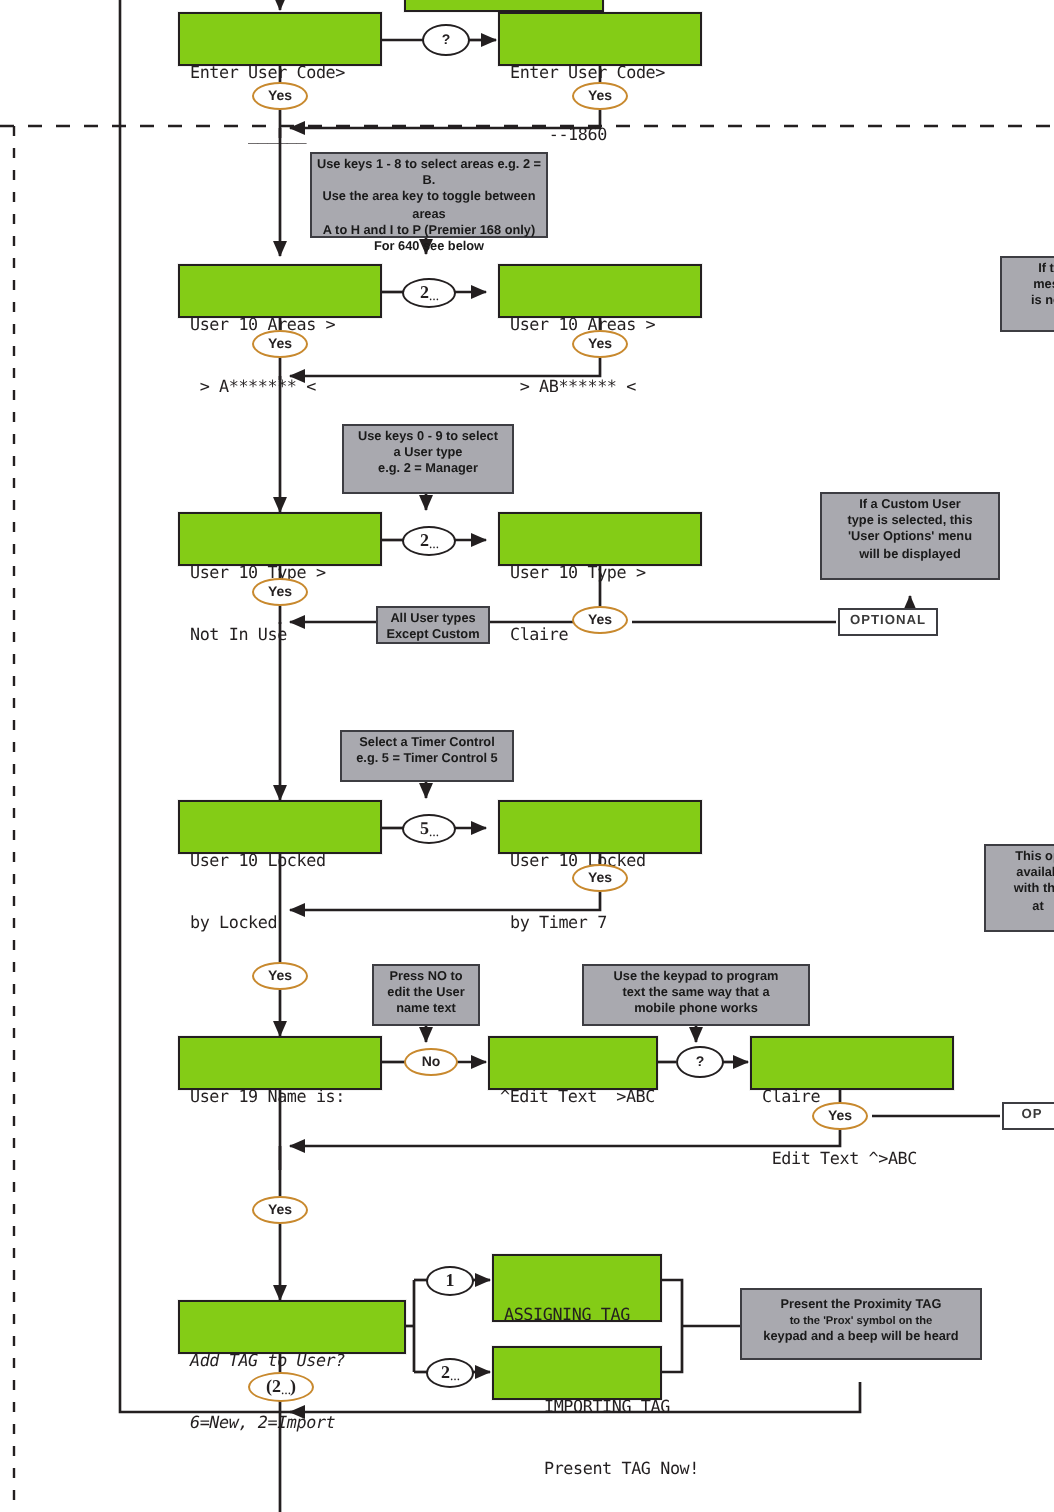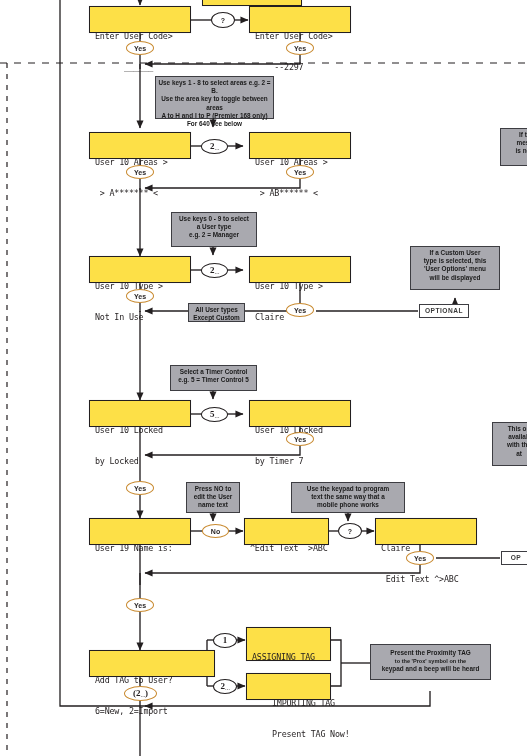--- a/index.html
+++ b/index.html
@@ -13,21 +13,21 @@
     height:756px;
     overflow:hidden;
     background:#ffffff;
   }
   #stage svg{position:absolute;left:0;top:0;}
 
   
   .lcd{
     position:absolute;
     box-sizing:border-box;
-    background:#fde047;
+    background:#84cc16;
     border:1.4px solid #231f20;
     font-family:"DejaVu Sans Mono", monospace;
     font-size:8.4px;
     line-height:10.4px;
     color:#231f20;
     letter-spacing:-0.2px;
     padding:3px 0 0 5px;
     white-space:pre;
     box-shadow:0 0 0 0.5px rgba(0,0,0,0.05);
   }
@@ -196,21 +196,21 @@
 
   <div class="lcd clipped" style="left:202px;top:-16px;width:100px;height:22px;"></div>
 
   <div class="lcd" style="left:89px;top:6px;width:102px;height:27px;">
     <span>Enter User Code&gt;</span>
     <span>      ______</span>
   </div>
 
   <div class="lcd" style="left:249px;top:6px;width:102px;height:27px;">
     <span>Enter User Code&gt;</span>
-    <span>    --2297</span>
+    <span>    --1860</span>
   </div>
 
   <div class="lcd" style="left:89px;top:132px;width:102px;height:27px;">
     <span>User 10 Areas &gt;</span>
     <span> &gt; A******* &lt;</span>
   </div>
 
   <div class="lcd" style="left:249px;top:132px;width:102px;height:27px;">
     <span>User 10 Areas &gt;</span>
     <span> &gt; AB****** &lt;</span>
@@ -244,21 +244,21 @@
   <div class="lcd" style="left:375px;top:518px;width:102px;height:27px;">
     <span>Claire</span>
     <span> Edit Text ^&gt;ABC</span>
   </div>
 
   <div class="lcd" style="left:244px;top:518px;width:85px;height:27px;">
     <span>^Edit Text  &gt;ABC</span>
     <span></span>
   </div>
 
-  <div class="lcd" style="left:89px;top:650px;width:126px;height:27px;">
+  <div class="lcd" style="left:89px;top:650px;width:114px;height:27px;font-style:italic;">
     <span>Add TAG to User?</span>
     <span>6=New, 2=Import</span>
   </div>
 
   <div class="lcd" style="left:246px;top:627px;width:85px;height:34px;">
     <span>ASSIGNING TAG</span>
     <span>Present TAG Now!</span>
   </div>
 
   <div class="lcd" style="left:246px;top:673px;width:85px;height:27px;padding-left:25px;">

